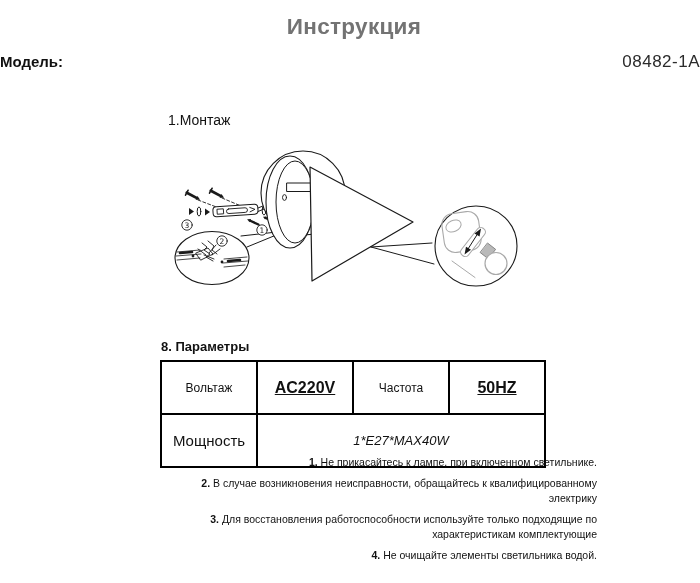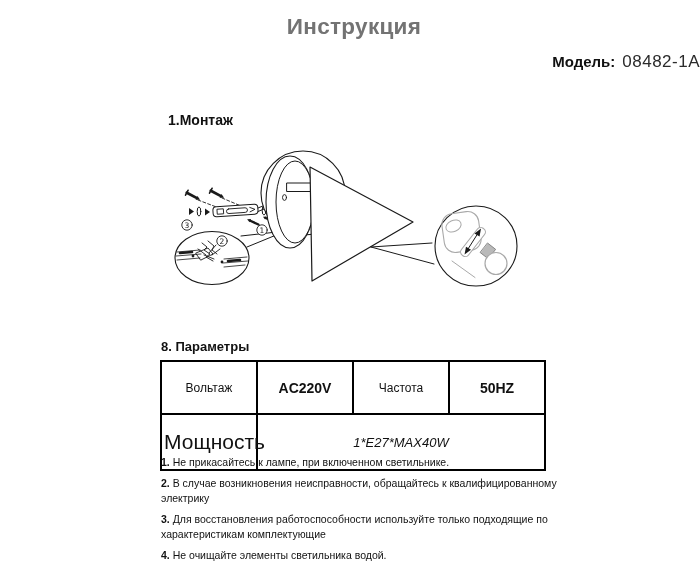--- a/index.html
+++ b/index.html
@@ -19,29 +19,29 @@
     margin: 4px;
     text-align: center;
     font-size: 22.5px;
     font-weight: bold;
     letter-spacing: 0.3px;
     color: #737373;
   }
   .model-line {
     position: absolute;
     top: 52px; left: 0; width: 100%;
-    display: flex; justify-content: flex-end; align-items: baseline; gap: 7px;
+    display: flex; justify-content: space-between; align-items: baseline; gap: 7px;
     margin: 0;
   }
   .model-label { font-size: 15px; font-weight: bold; color: #111; }
   .model-value { font-size: 17px; font-weight: 400; color: #2b2b2b; letter-spacing: 0.5px; }
   
   .h-montage {
     position: absolute; left: 168px; top: 112px; margin: 0;
-    font-size: 14px; font-weight: bold; color: #111;
+    font-size: 14px; font-weight: normal; color: #111;
   }
   .h-params {
     position: absolute; left: 161px; top: 339px; margin: 0;
     font-size: 13px; font-weight: bold; color: #111;
   }
   .h-notes {
     position: absolute; left: 161px; top: 433px; margin: 0;
     font-size: 15px; font-weight: bold; color: #111;
   }
   
@@ -58,27 +58,28 @@
   }
   .params-table td {
     border: 2px solid #000;
     height: 21px;
     text-align: center;
     vertical-align: middle;
     font-size: 12px;
     padding: 15px 2px;
     color: #111;
   }
-  .params-table td.val-bold { font-weight: bold; font-size: 14px; }
-  .params-table td.label-big { font-size: 21px; }
+  .params-table td.val-bold { font-weight: bold; font-size: 16px; text-decoration: underline; }
+  .params-table td.label-big { font-size: 15px; }
   .params-table td.span-val  { font-size: 13px; font-style: italic; }
   
   .notes-list {
     position: absolute; left: 161px; top: 455px;
     width: 436px;
+    text-align: right;
   }
   .note-item {
     margin: 0 0 6px 0;
     font-size: 10.5px;
     line-height: 15px;
     color: #111;
   }
   .note-num { font-weight: bold; }
 </style>
 </head>

